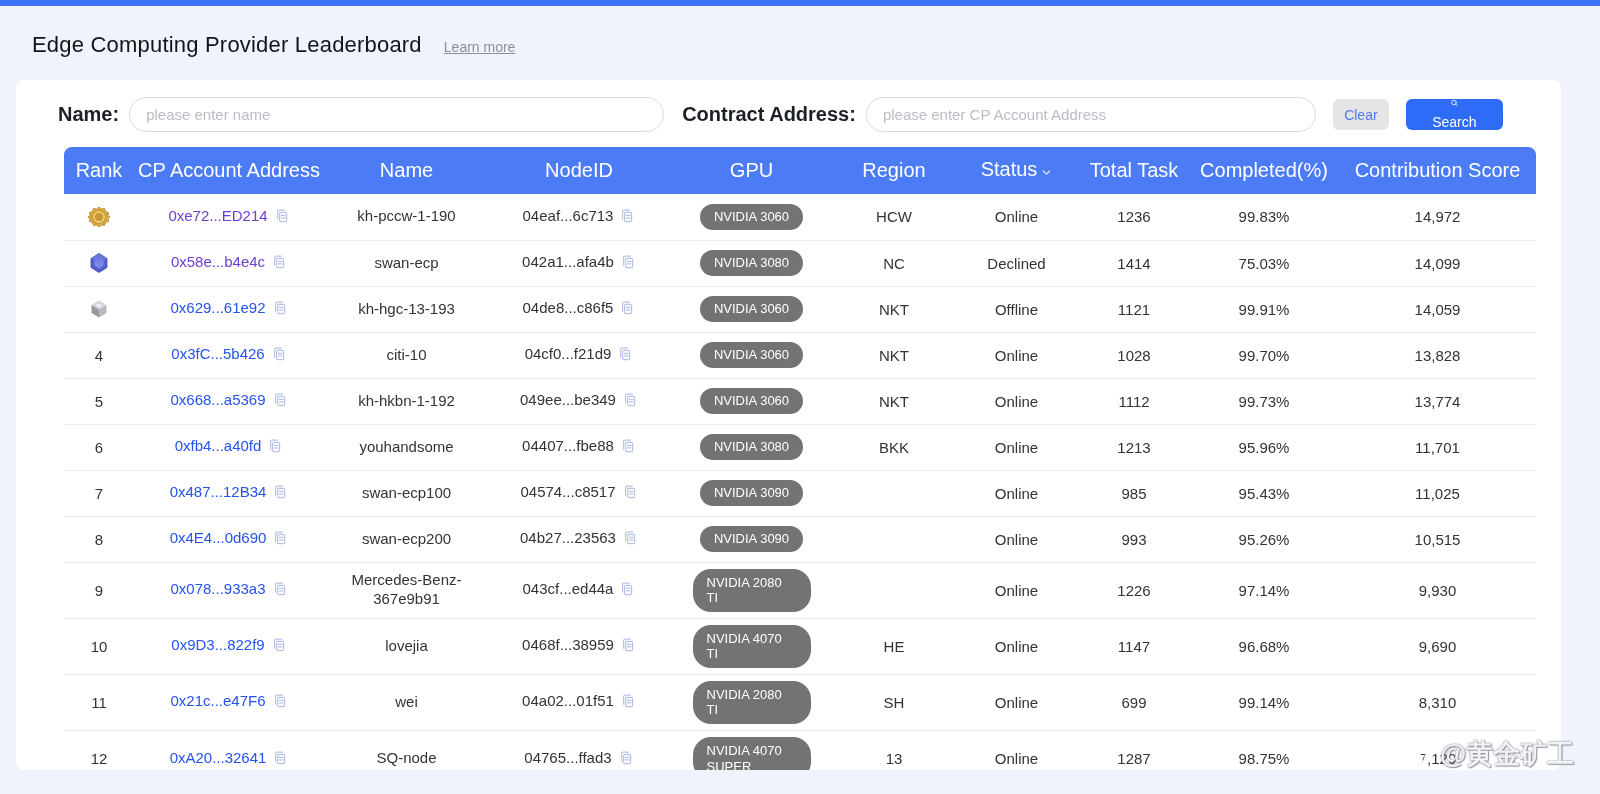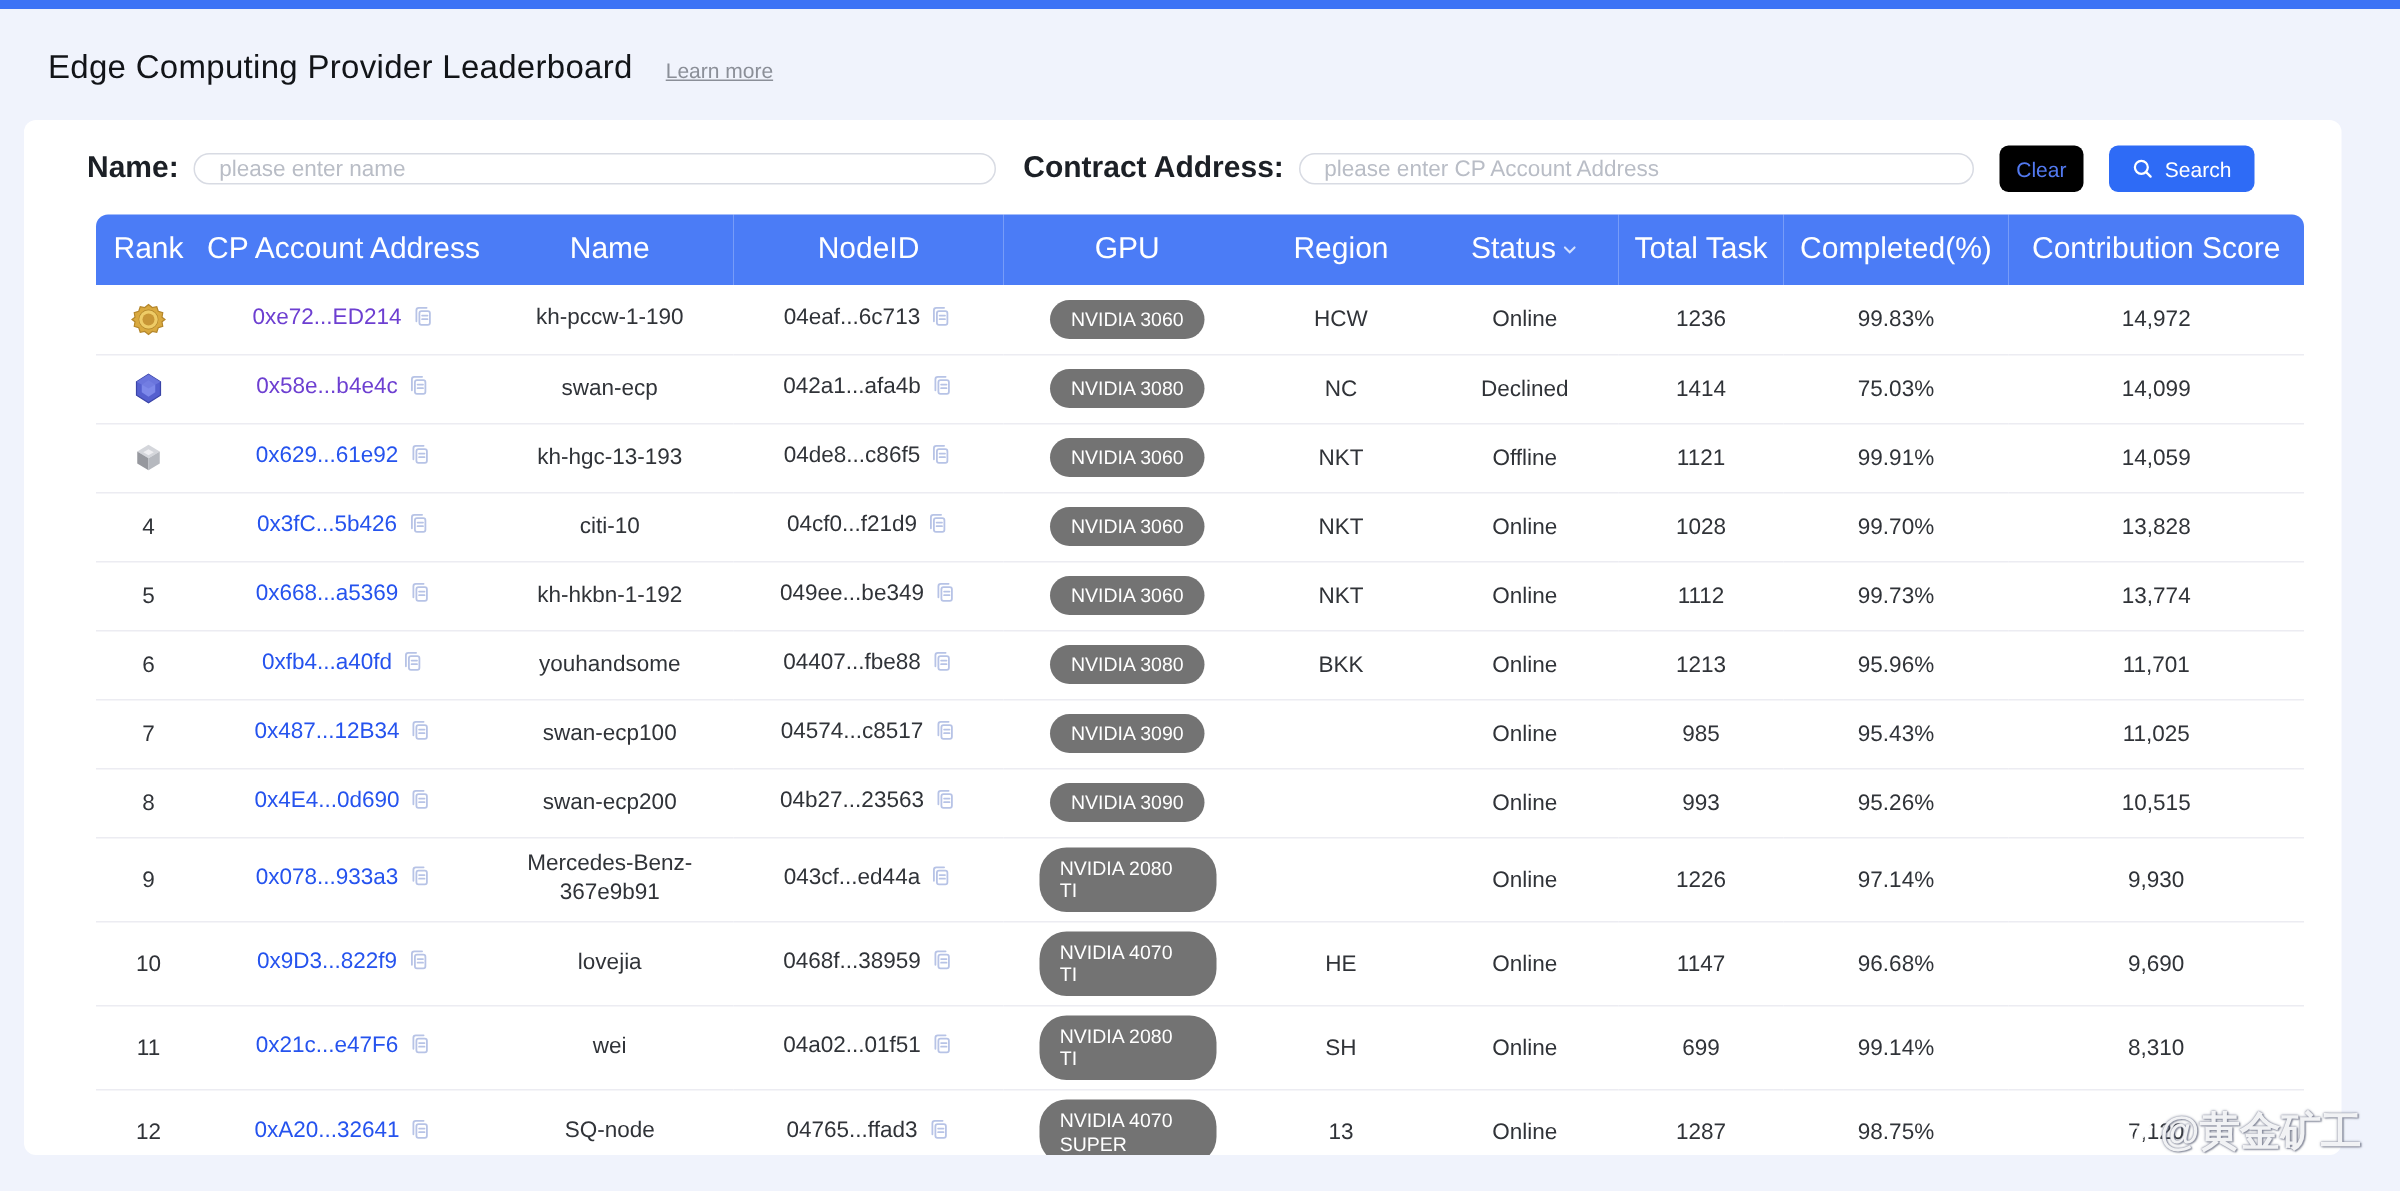--- a/index.html
+++ b/index.html
@@ -23,35 +23,35 @@
     height: 690px;
     overflow: hidden;
   }
 
   .filter-row {
     display: flex; align-items: center;
     margin: 17px 25px 15px 42px;
   }
   .filter-label { font-size: 20px; font-weight: 700; color: #1c2026; white-space: nowrap; }
   .text-input {
-    height: 21px; border: 1px solid #d8dbe3; border-radius: 18px;
+    height: 35px; border: 1px solid #d8dbe3; border-radius: 18px;
     font-size: 15px; padding: 0 16px; color: #333; outline: none;
     font-family: "Liberation Sans", sans-serif;
   }
   .text-input::placeholder { color: #b9bdc6; }
   .input-name { width: 535px; margin-left: 10px; }
   .input-address { width: 450px; margin-left: 10px; }
   .lbl-address { margin-left: 18px; }
   .btn {
     height: 31px; border: none; border-radius: 6px; font-size: 14px;
     cursor: pointer; font-family: "Liberation Sans", sans-serif;
     display: inline-flex; align-items: center; justify-content: center;
   }
-  .btn-clear { background: #000000; color: #5279f0; width: 56px; margin-left: 17px; }
-  .btn-search { background: #2e6bf6; color: #ffffff; width: 97px; margin-left: 17px; gap: 7px; }
+  .btn-clear { background: #e5e5e5; color: #5279f0; width: 56px; margin-left: 17px; }
+  .btn-search { background: #2e6bf6; color: #ffffff; width: 97px; margin-left: 17px; gap: 7px; flex-direction: column; }
   .btn-search svg { display: block; }
 
   .table-wrap { margin: 0 25px 0 48px; }
   table { width: 100%; border-collapse: collapse; table-layout: fixed; }
   col.c-rank{width:70px} col.c-addr{width:190px} col.c-name{width:165px}
   col.c-node{width:180px} col.c-gpu{width:165px} col.c-region{width:120px}
   col.c-status{width:125px} col.c-task{width:110px} col.c-comp{width:150px}
 
   thead th {
     background: #4b7cf6; color: #ffffff; font-weight: 400; font-size: 20px;

